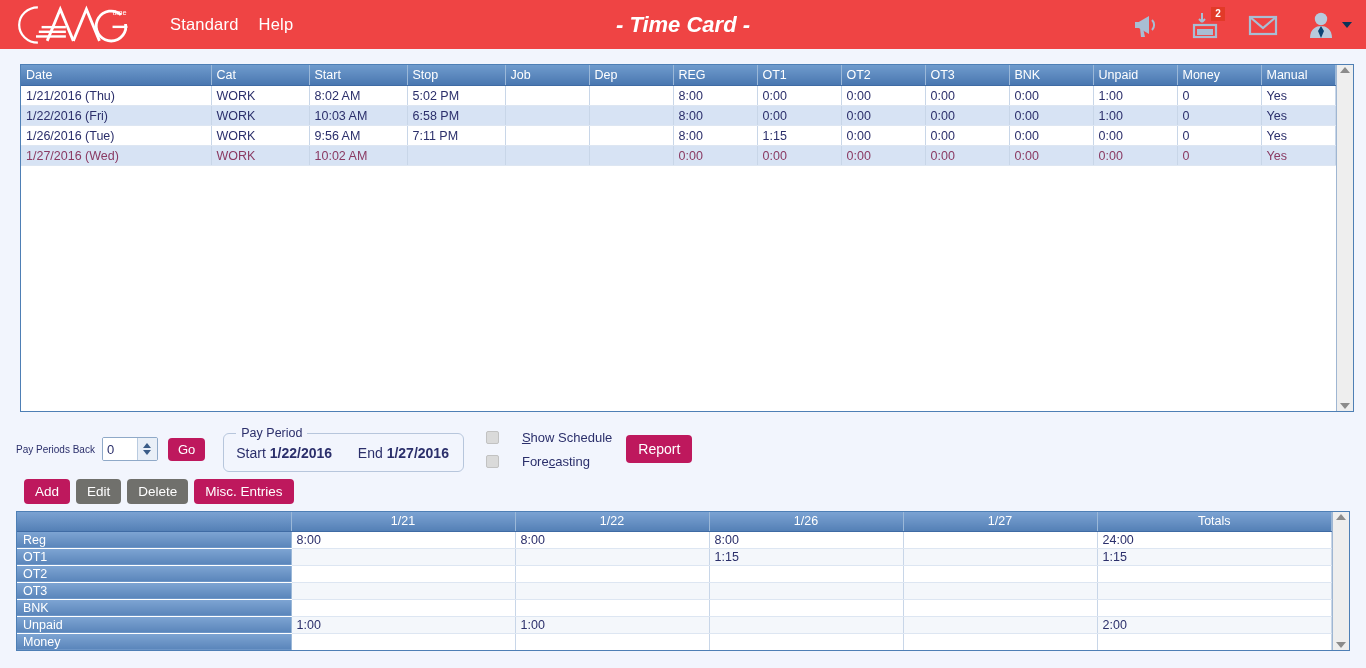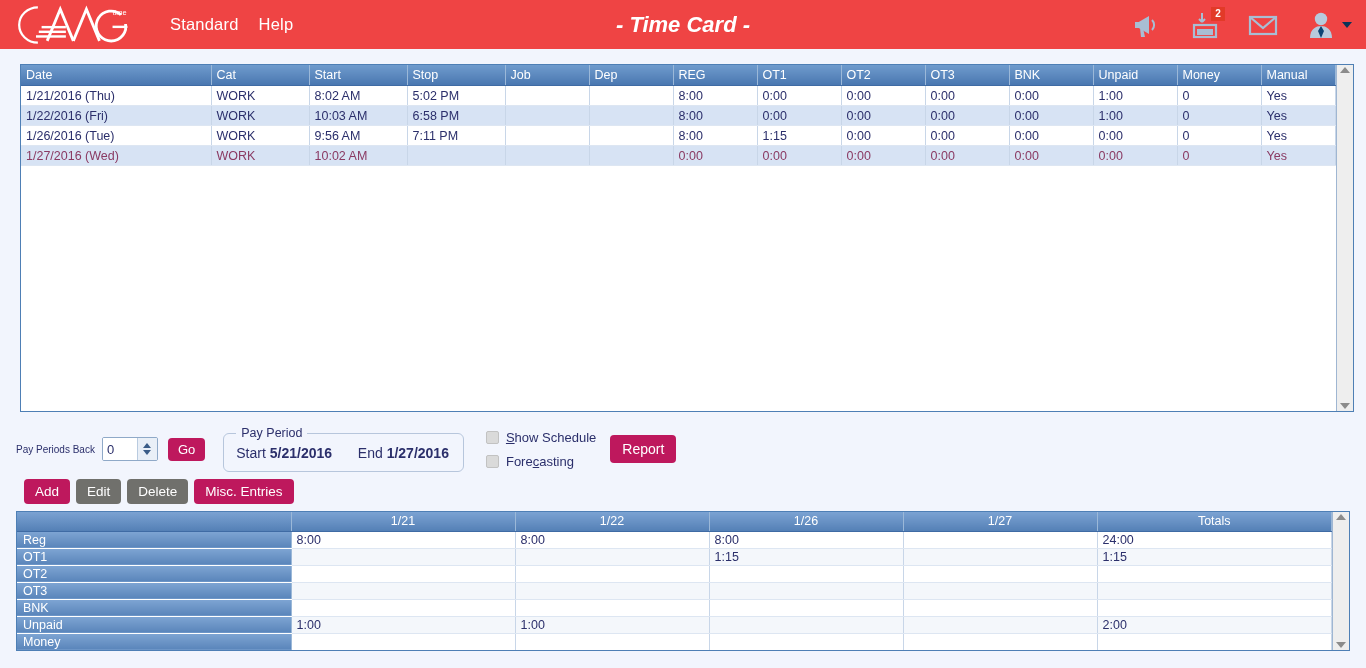--- a/index.html
+++ b/index.html
@@ -130,21 +130,21 @@
     font-size: 12.5px; color: #2b2f6b; padding: 0 5px;
   }
   .pp-text { font-size: 14px; color: #2b2f6b; white-space: nowrap; }
   .pp-text b { font-weight: bold; }
   .pp-gap { display: inline-block; width: 18px; }
 
   .checkcol {
     margin-left: 22px; display: flex; flex-direction: column;
     gap: 9px; justify-content: center;
   }
-  .chkrow { display: flex; align-items: center; gap: 7px; cursor: pointer; }
+  .chkrow { display: flex; align-items: center; gap: 23px; cursor: pointer; }
   .chkbox {
     width: 13px; height: 13px; background: #dadada;
     border: 1px solid #c2c2c2; border-radius: 2px; flex-shrink: 0;
   }
   .chklabel { font-size: 13px; color: #2b2f6b; white-space: nowrap; }
   .chklabel u { text-decoration: underline; }
   .reportbtn { margin-left: 14px; padding: 6px 12px; font-size: 14px; }
 
   
   .actions {
@@ -372,21 +372,21 @@
       <span class="arrow down"></span>
     </div>
   </div>
 
   <button class="btn go">Go</button>
 
   <fieldset class="payperiod">
     <legend>Pay Period</legend>
     <span class="pp-text">
       <span>Start</span>
-      <b>5/21/2016</b>
+      <b>1/22/2016</b>
       <span class="pp-gap"></span>
       <span>End</span>
       <b>1/27/2016</b>
     </span>
   </fieldset>
 
   <div class="checkcol">
     <div class="chkrow">
       <span class="chkbox"></span>
       <span class="chklabel"><u>S</u>how Schedule</span>

